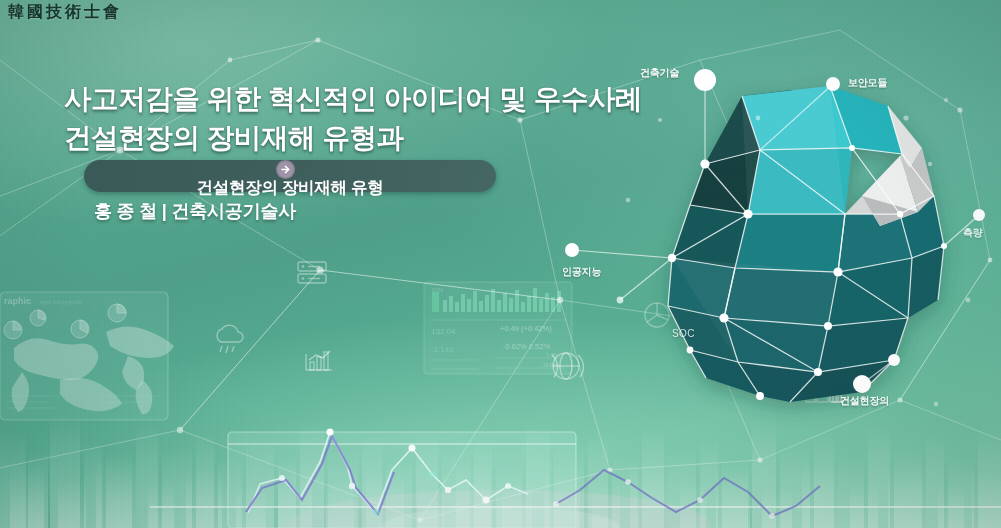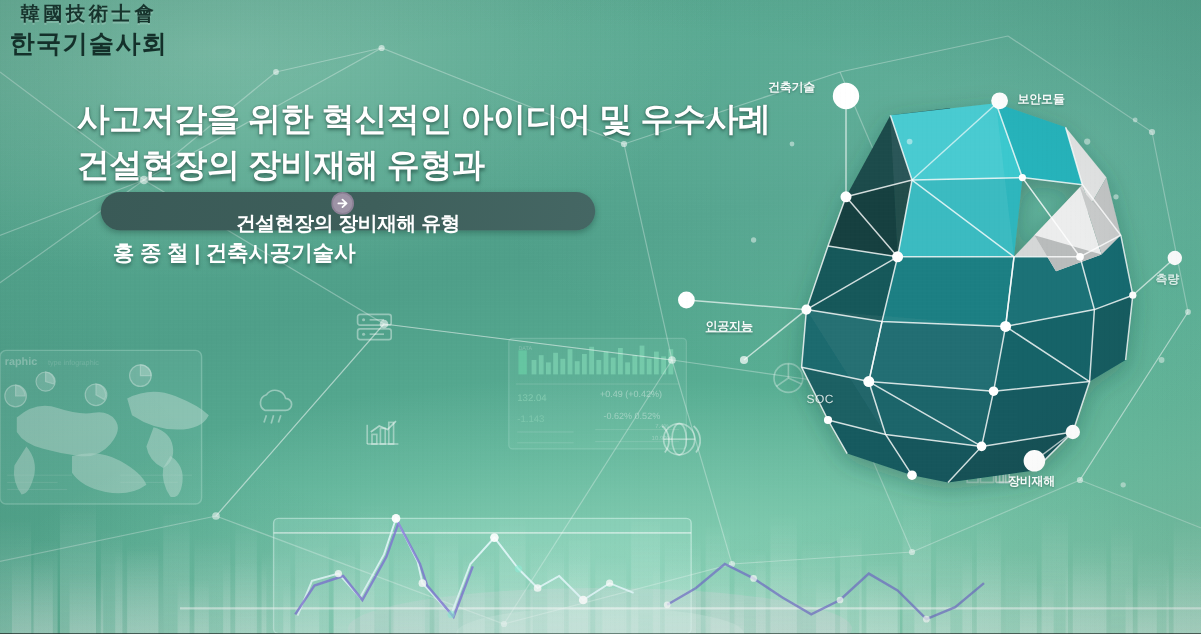--- a/index.html
+++ b/index.html
@@ -482,21 +482,20 @@
       </g>
     </svg>
   </div>
 
   <div class="grain"></div>
   <div class="vignette"></div>
 
   <div class="logo">
     <div class="logo-text">
       <span class="logo-hanja">韓國技術士會</span>
-      <span class="logo-kor">한국기술사회</span>
     </div>
   </div>
 
   <div class="headline">
     <span class="line">사고저감을 위한 혁신적인 아이디어 및 우수사례</span>
     <span class="line">건설현장의 장비재해 유형과</span>
   </div>
 
   <div class="banner">
     <span class="banner-icon">
@@ -507,17 +506,17 @@
       </svg>
     </span>
     <span class="banner-label">건설현장의 장비재해 유형</span>
   </div>
 
   <div class="presenter">홍 종 철 | 건축시공기술사</div>
 
   <span class="node-label" style="left:640px;top:66px;">건축기술</span>
   <span class="node-label" style="left:848px;top:76px;">보안모듈</span>
   <span class="node-label dim" style="left:963px;top:226px;">측량</span>
-  <span class="node-label" style="left:588px;top:265px;text-decoration:underline;">인공지능</span>
+  <span class="node-label" style="left:562px;top:265px;">인공지능</span>
   <span class="node-label soc" style="left:672px;top:328px;">SOC</span>
-  <span class="node-label" style="left:840px;top:394px;">장비재해</span>
+  <span class="node-label" style="left:840px;top:394px;">건설현장의</span>
 
 </div>
 
 </body></html>

